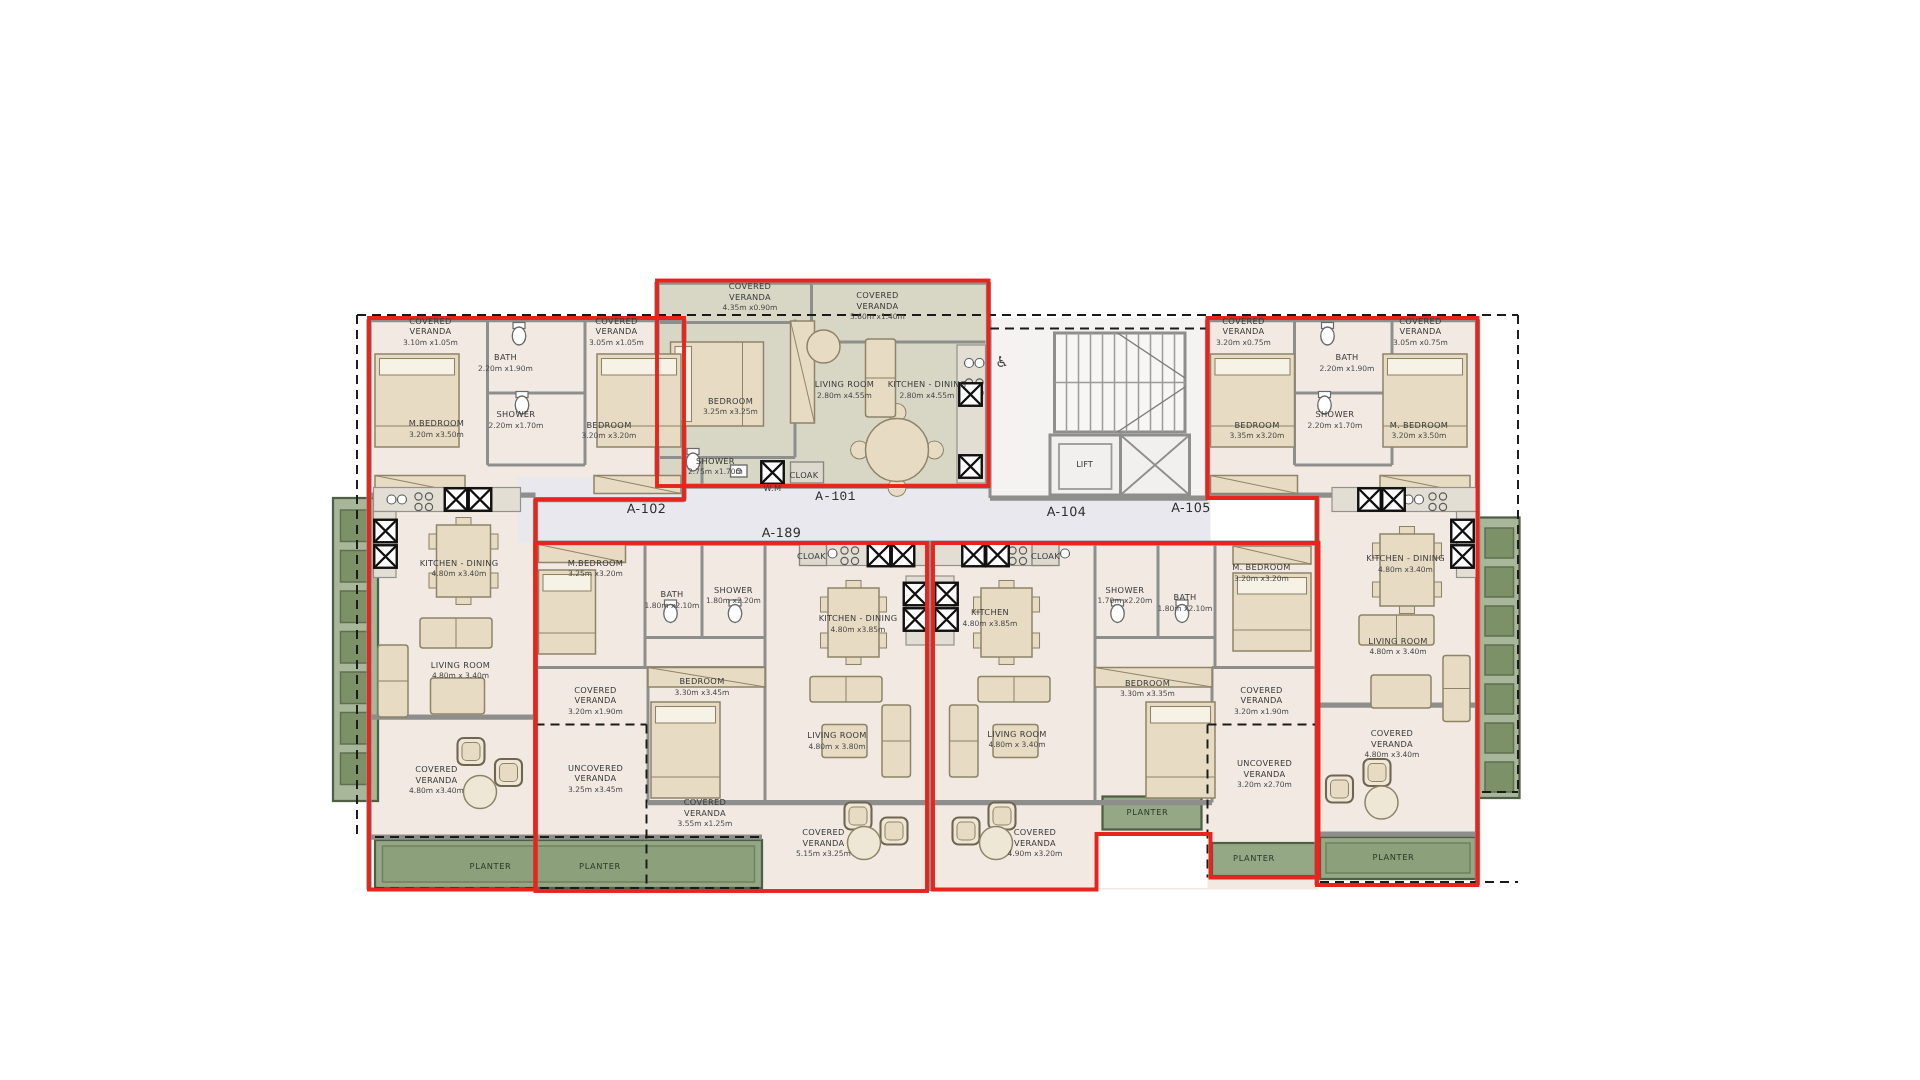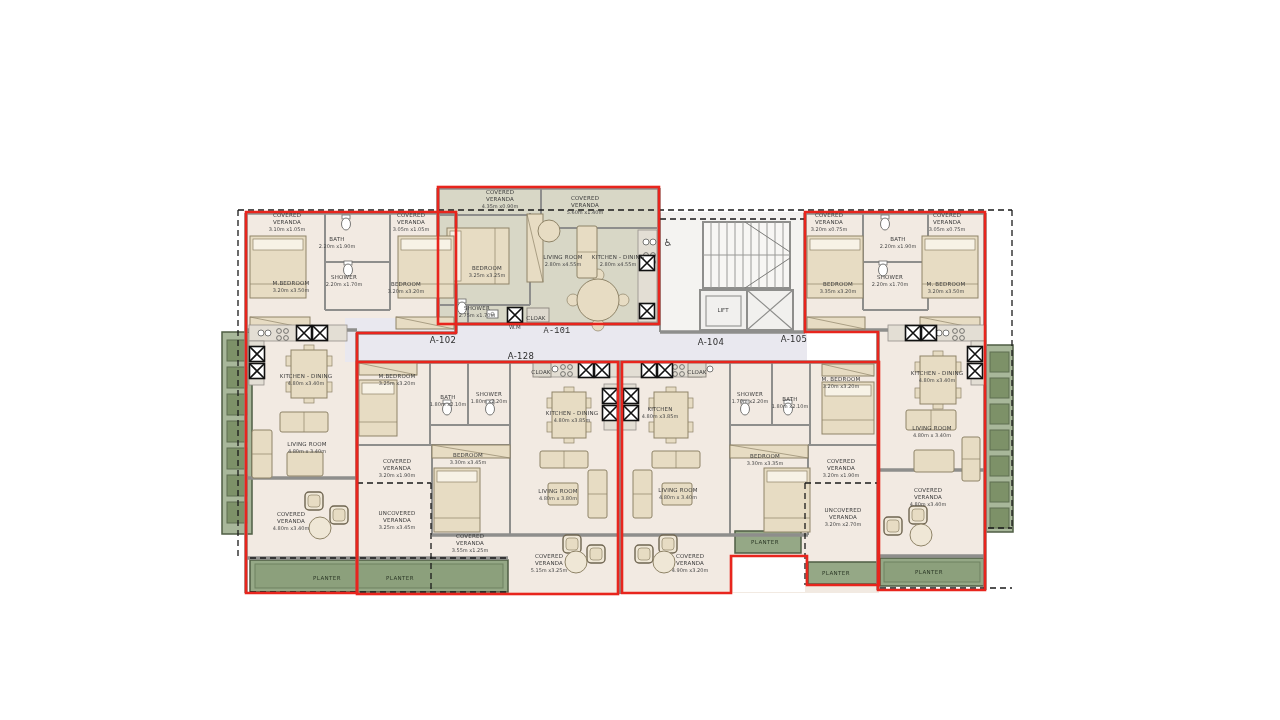--- a/index.html
+++ b/index.html
@@ -587,22 +587,22 @@
       <div class="room-label" style="left: 829px; top: 222px;"><span class="nm">COVERED<br>VERANDA</span><br><span class="dm">3.20m x0.75m</span></div>
       <div class="room-label" style="left: 947px; top: 222px;"><span class="nm">COVERED<br>VERANDA</span><br><span class="dm">3.05m x0.75m</span></div>
       <div class="room-label" style="left: 898px; top: 243px;"><span class="nm">BATH</span><br><span class="dm">2.20m x1.90m</span></div>
       <div class="room-label" style="left: 890px; top: 281px;"><span class="nm">SHOWER</span><br><span class="dm">2.20m x1.70m</span></div>
       <div class="room-label" style="left: 838px; top: 288px;"><span class="nm">BEDROOM</span><br><span class="dm">3.35m x3.20m</span></div>
       <div class="room-label" style="left: 946px; top: 288px;"><span class="nm">M. BEDROOM</span><br><span class="dm">3.20m x3.50m</span></div>
       <div class="room-label" style="left: 937px; top: 377px;"><span class="nm">KITCHEN - DINING</span><br><span class="dm">4.80m x3.40m</span></div>
       <div class="room-label" style="left: 932px; top: 432px;"><span class="nm">LIVING ROOM</span><br><span class="dm">4.80m x 3.40m</span></div>
       <div class="room-label" style="left: 928px; top: 497px;"><span class="nm">COVERED<br>VERANDA</span><br><span class="dm">4.80m x3.40m</span></div>
       <div class="unit-label" style="left: 557px; top: 331px; font-family: Liberation Mono, monospace;">A-101</div>
-      <div class="unit-label" style="left: 431px; top: 340px; margin-left: 12px;">A-102</div>
-      <div class="unit-label" style="left: 521px; top: 356px;">A-128</div>
+      <div class="unit-label" style="left: 431px; top: 340px;">A-102</div>
+      <div class="unit-label" style="left: 521px; top: 356px;">A-189</div>
       <div class="unit-label" style="left: 711px; top: 342px;">A-104</div>
       <div class="unit-label" style="left: 794px; top: 339px; text-align: right;">A-105</div>
       <div class="planter-label" style="left: 327px; top: 578px;">PLANTER</div>
       <div class="planter-label" style="left: 400px; top: 578px;">PLANTER</div>
       <div class="planter-label" style="left: 765px; top: 542px;">PLANTER</div>
       <div class="planter-label" style="left: 836px; top: 573px;">PLANTER</div>
       <div class="planter-label" style="left: 929px; top: 572px;">PLANTER</div>
       <div class="lift-label" style="left: 723px; top: 310px;">LIFT</div>
       <div class="access-icon" style="left: 668px; top: 242px;">♿</div>
     </div>

